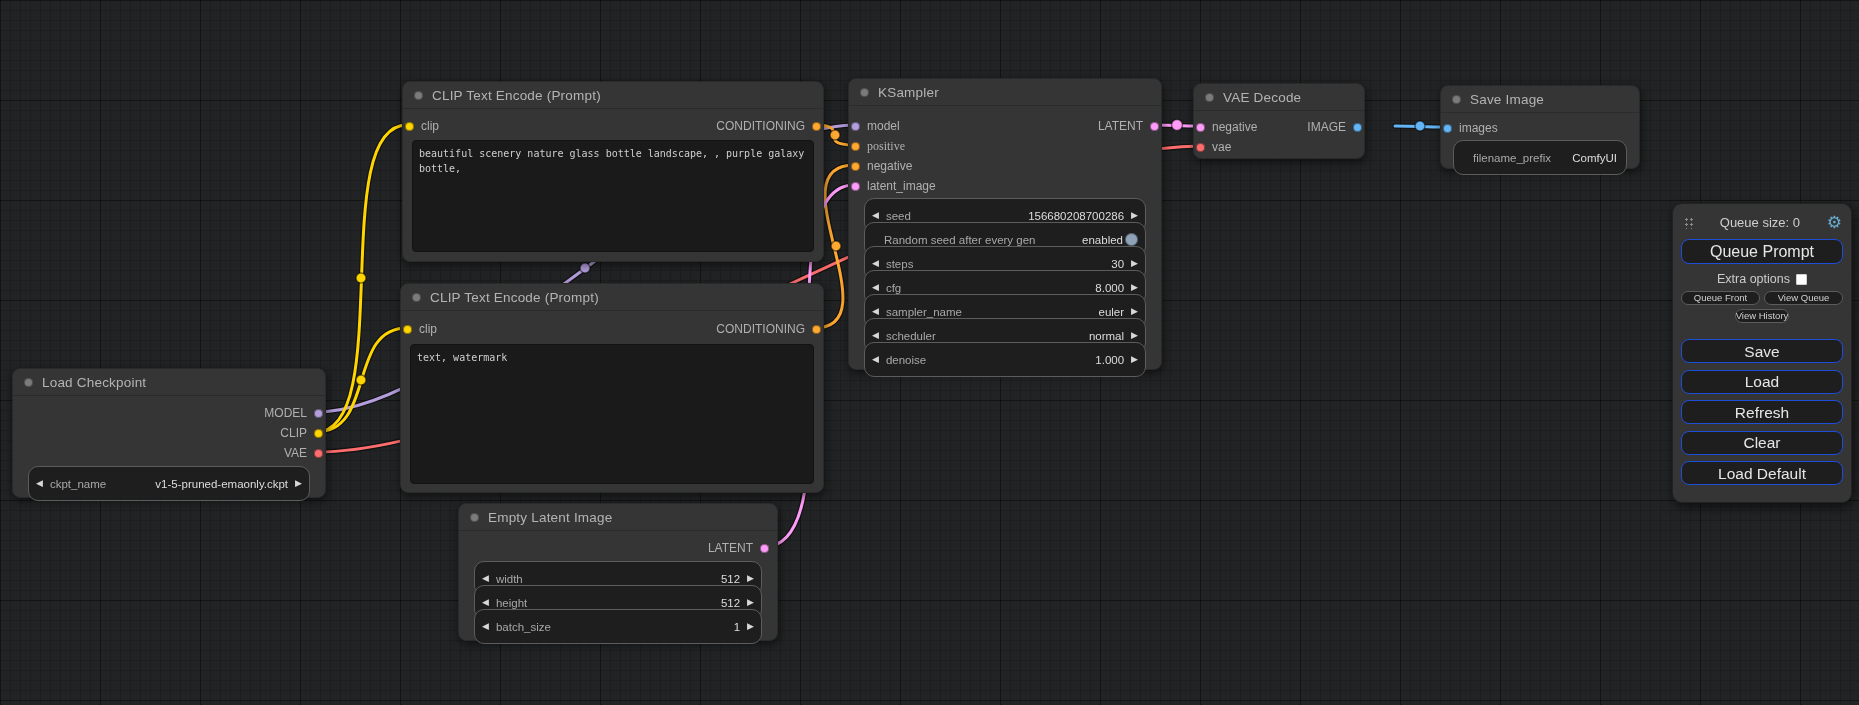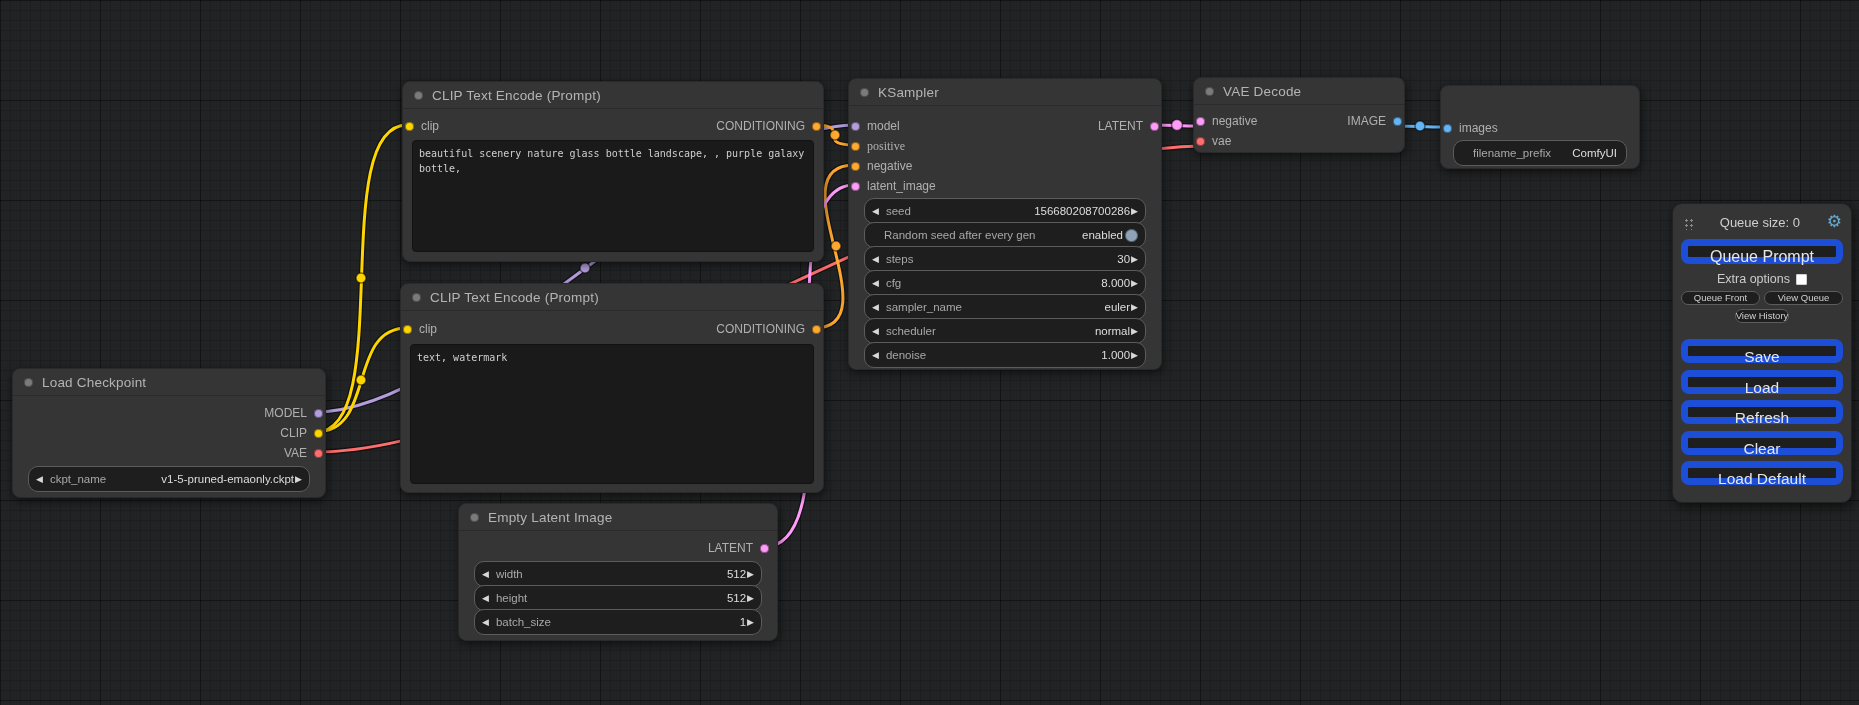--- a/index.html
+++ b/index.html
@@ -36,58 +36,58 @@
   .slot-row.in  { left:0; }
   .slot-row.out { right:0; flex-direction:row-reverse; }
   .slot-dot { width:9px; height:9px; border-radius:50%; box-shadow:inset 0 0 0 1px rgba(0,0,0,0.45); flex:0 0 auto; }
   .in  .slot-dot { margin:0 7px 0 2px; }
   .out .slot-dot { margin:0 2px 0 7px; }
 
   .c-model{background:#B39DDB} .c-clip{background:#FFD500} .c-vae{background:#FF6E6E}
   .c-cond{background:#FFA931} .c-latent{background:#FF9CF9} .c-image{background:#64B5F6}
 
   .widget {
-    position:absolute; left:15px; right:15px; height:14px;
+    position:absolute; left:15px; right:15px; height:35px;
     background:#1e1e1e; border:1px solid #5c5c5c; border-radius:10px;
-    display:flex; align-items:center; padding:12px 7px;
+    display:flex; align-items:center; padding:0 7px;
     font-size:11.5px; color:#a8a8a8; white-space:nowrap; overflow:hidden;
   }
   .widget .arrow { font-size:9px; color:#d8d8d8; line-height:1; flex:0 0 auto; }
   .widget .wlabel { margin-left:7px; }
-  .widget .wvalue { margin-left:auto; margin-right:1px; color:#dddddd; }
+  .widget .wvalue { margin-left:auto; margin-right:7px; color:#dddddd; }
   .widget.no-arrows .wlabel { margin-left:12px; }
   .widget.no-arrows .wvalue { margin-right:2px; }
   .toggle-pin { width:13px; height:13px; border-radius:50%; background:#8FA3B8; box-shadow:inset 0 0 0 1px rgba(0,0,0,0.4); flex:0 0 auto; }
 
   .prompt-text {
     position:absolute; left:9px; right:9px;
     background:#1a1a1a; border:1px solid #121212; border-radius:4px;
     color:#cfcfcf; font-family:"DejaVu Sans Mono", monospace;
     font-size:10px; line-height:15px; padding:5px 6px;
     resize:none; outline:none; white-space:pre-wrap; word-break:break-word;
   }
 
   
   #queue-panel {
     position:absolute; left:1672px; top:203px; width:180px; height:300px; z-index:3;
     background:#353535; border:1px solid #222; border-radius:10px;
     box-shadow:2px 4px 12px rgba(0,0,0,0.6);
     padding:10px 8px 0 8px; color:#d6d6d6;
   }
-  .qp-header { display:flex; align-items:flex-end; height:16px; margin-bottom:9px; }
+  .qp-header { display:flex; align-items:center; height:16px; margin-bottom:9px; }
   .drag-dots {
     width:9px; height:13px; margin-left:3px;
     background-image:radial-gradient(circle, #8a8a8a 1.3px, transparent 1.4px);
     background-size:5px 5px; background-position:0 1px;
   }
   .qp-title { flex:1; text-align:center; font-size:13px; color:#cfcfcf; }
   .gear { color:#66AAD0; font-size:17px; line-height:1; margin-right:1px; cursor:pointer; }
   .btn {
     display:block; width:100%; height:25px; margin-bottom:7px;
-    background:#1e1e1e; border:7px solid #1d4ed8; border-radius:8px;
+    background:#1e1e1e; border:1px solid #1d4ed8; border-radius:8px;
     color:#e6e6e6; font-size:16px; font-family:"Liberation Sans",sans-serif;
     text-align:center; line-height:22px; cursor:pointer;
   }
   .extra-row { display:flex; align-items:center; justify-content:center; gap:6px; height:16px; margin:2px 0 4px 0; font-size:12.5px; color:#cccccc; }
   .checkbox { width:11px; height:11px; background:#ffffff; border:1px solid #d0d0d0; border-radius:1px; cursor:pointer; }
   .mini-row { display:flex; gap:4px; margin-bottom:4px; }
   .btn-mini {
     flex:1; height:14px; background:#1e1e1e; border:1px solid #5c5c5c; border-radius:8px;
     color:#d0d0d0; font-size:9.5px; text-align:center; line-height:12px; cursor:pointer;
     font-family:"Liberation Sans",sans-serif;
@@ -284,40 +284,44 @@
     <span class="arrow">▶</span>
   </div>
   <div class="widget" style="top:263px;">
     <span class="arrow">◀</span>
     <span class="wlabel">denoise</span>
     <span class="wvalue">1.000</span>
     <span class="arrow">▶</span>
   </div>
 </div>
 
-<div class="node" style="left:1193px; top:77px; width:212px; height:76px;">
+<div class="node" style="left:1193px; top:83px; width:172px; height:76px;">
   <div class="node-title">
     <span class="title-dot"></span>
     <span>VAE Decode</span>
   </div>
   <div class="slot-row in" style="top:33px;">
     <span class="slot-dot c-latent"></span>
     <span>negative</span>
   </div>
   <div class="slot-row out" style="top:33px;">
     <span class="slot-dot c-image"></span>
     <span>IMAGE</span>
   </div>
   <div class="slot-row in" style="top:53px;">
     <span class="slot-dot c-vae"></span>
     <span>vae</span>
   </div>
 </div>
 
 <div class="node" style="left:1440px; top:85px; width:200px; height:84px;">
+  <div class="node-title">
+    <span class="title-dot"></span>
+    <span>Save Image</span>
+  </div>
   <div class="slot-row in" style="top:32px;">
     <span class="slot-dot c-image"></span>
     <span>images</span>
   </div>
   <div class="widget no-arrows" style="top:54px; left:12px; right:12px;">
     <span class="wlabel">filename_prefix</span>
     <span class="wvalue">ComfyUI</span>
   </div>
 </div>
 

